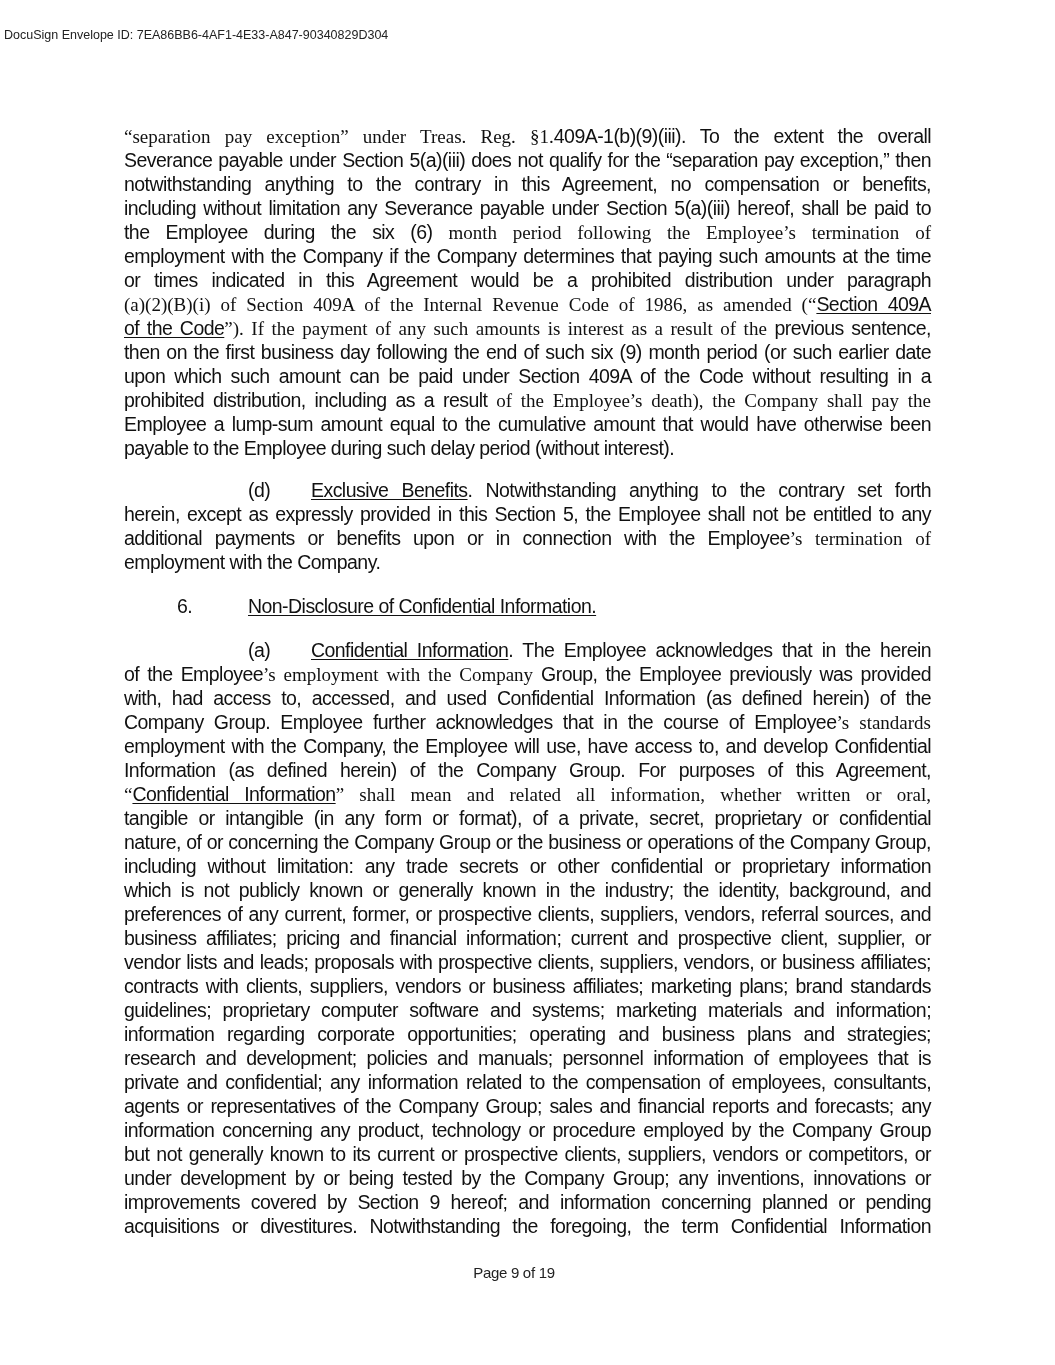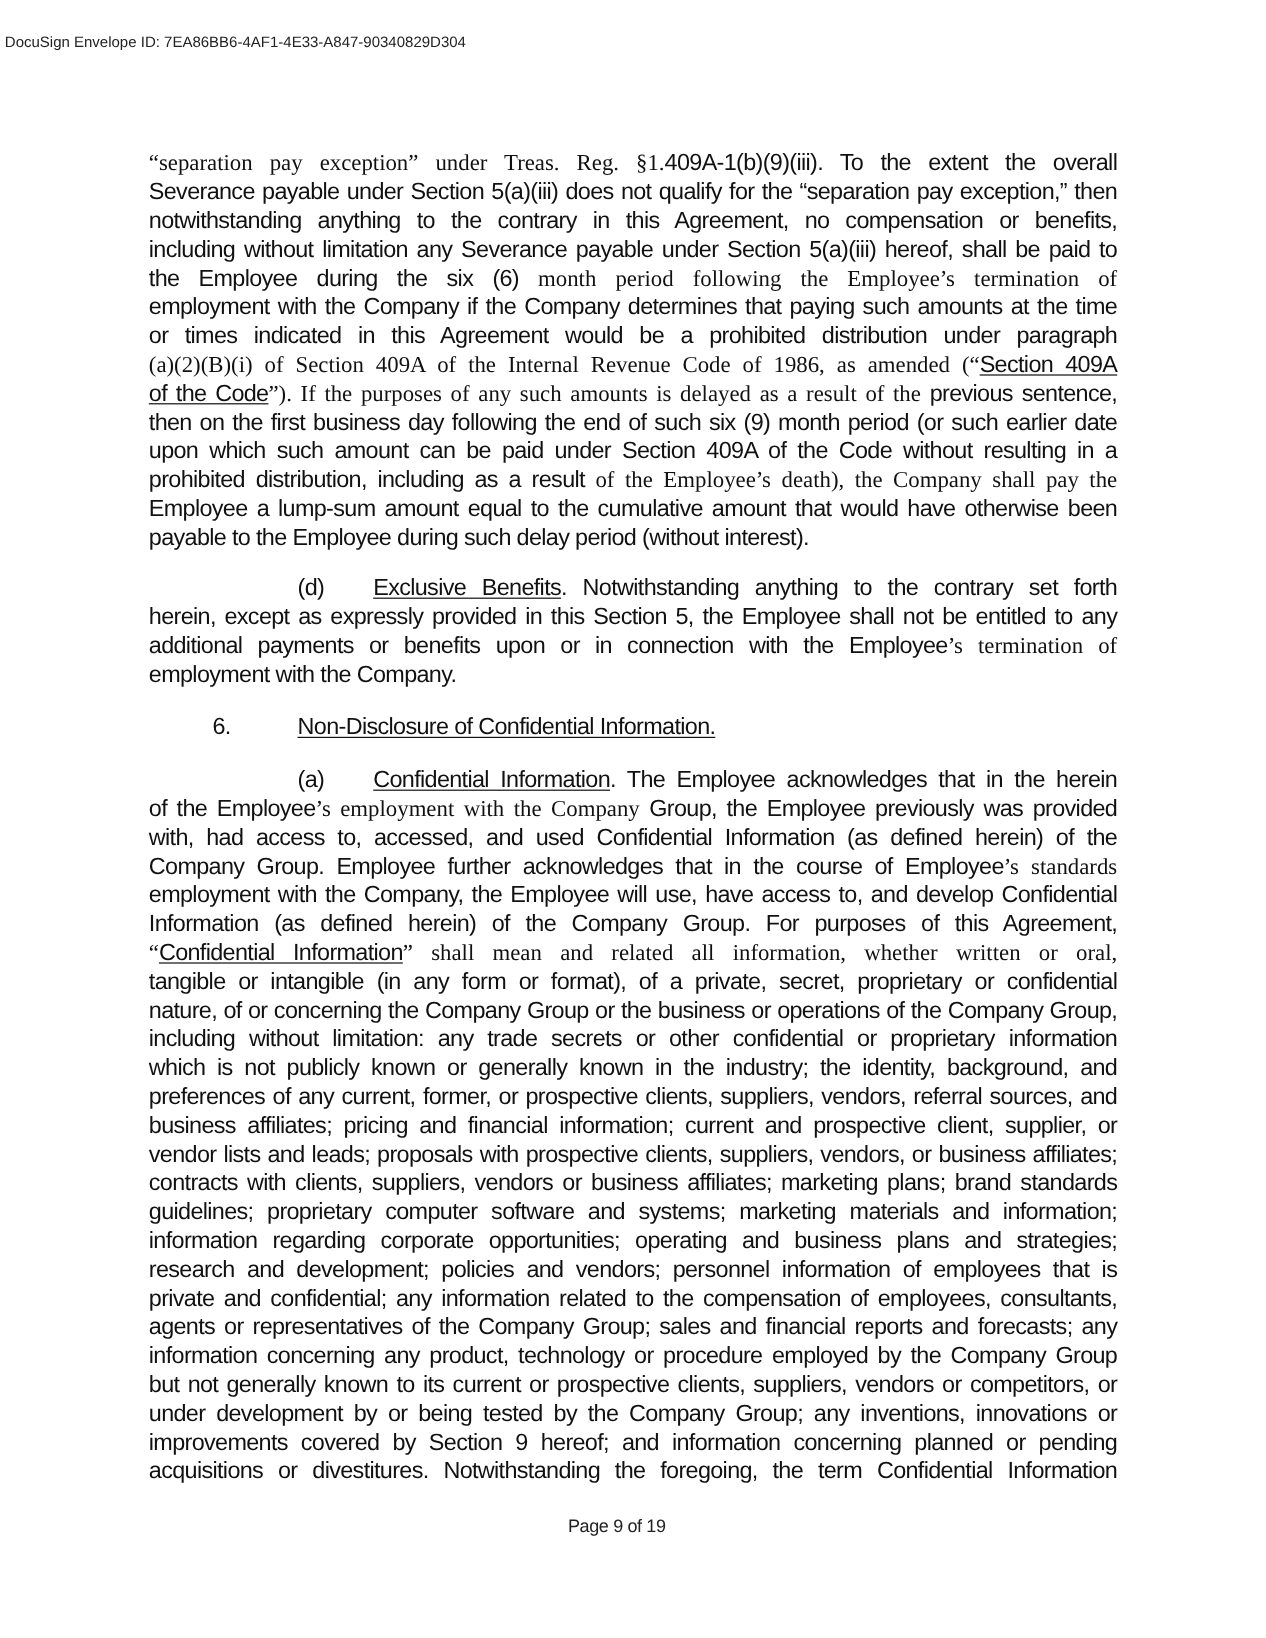--- a/index.html
+++ b/index.html
@@ -86,21 +86,21 @@
 
   <div>
     <div class="line" style="top:0px"><span class="ser">“separation pay exception” under Treas. Reg. §1.</span><span>409A-1(b)(9)(iii). To the extent the overall</span></div>
     <div class="line" style="top:24px">Severance payable under Section 5(a)(iii) does not qualify for the “separation pay exception,” then</div>
     <div class="line" style="top:48px">notwithstanding anything to the contrary in this Agreement, no compensation or benefits,</div>
     <div class="line" style="top:72px">including without limitation any Severance payable under Section 5(a)(iii) hereof, shall be paid to</div>
     <div class="line" style="top:96px"><span>the Employee during the six (6)</span><span class="ser"> month period following the Employee’s termination of</span></div>
     <div class="line" style="top:120px">employment with the Company if the Company determines that paying such amounts at the time</div>
     <div class="line" style="top:144px">or times indicated in this Agreement would be a prohibited distribution under paragraph</div>
     <div class="line" style="top:168px"><span class="ser">(a)(2)(B)(i) of Section 409A of the Internal Revenue Code of 1986, as amended (“</span><span class="u">Section 409A</span></div>
-    <div class="line" style="top:192px"><span class="u">of the Code</span><span class="ser">”). If the purposes of any such amounts is delayed as a result of the</span><span> previous sentence,</span></div>
+    <div class="line" style="top:192px"><span class="u">of the Code</span><span class="ser">”). If the payment of any such amounts is interest as a result of the</span><span> previous sentence,</span></div>
     <div class="line" style="top:216px">then on the first business day following the end of such six (9) month period (or such earlier date</div>
     <div class="line" style="top:240px">upon which such amount can be paid under Section 409A of the Code without resulting in a</div>
     <div class="line" style="top:264px"><span>prohibited distribution, including as a result</span><span class="ser"> of the Employee’s death), the Company shall pay the</span></div>
     <div class="line" style="top:288px">Employee a lump-sum amount equal to the cumulative amount that would have otherwise been</div>
     <div class="line last" style="top:312px">payable to the Employee during such delay period (without interest).</div>
   </div>
 
   <div>
     <span class="indent-label" style="left:124px; top:354px">(d)</span>
     <div class="line" style="top:354px; left:187px; width:620px;"><span class="u">Exclusive Benefits</span><span>. Notwithstanding anything to the contrary set forth</span></div>
@@ -126,21 +126,21 @@
     <div class="line" style="top:682px">tangible or intangible (in any form or format), of a private, secret, proprietary or confidential</div>
     <div class="line" style="top:706px">nature, of or concerning the Company Group or the business or operations of the Company Group,</div>
     <div class="line" style="top:730px">including without limitation: any trade secrets or other confidential or proprietary information</div>
     <div class="line" style="top:754px">which is not publicly known or generally known in the industry; the identity, background, and</div>
     <div class="line" style="top:778px">preferences of any current, former, or prospective clients, suppliers, vendors, referral sources, and</div>
     <div class="line" style="top:802px">business affiliates; pricing and financial information; current and prospective client, supplier, or</div>
     <div class="line" style="top:826px">vendor lists and leads; proposals with prospective clients, suppliers, vendors, or business affiliates;</div>
     <div class="line" style="top:850px">contracts with clients, suppliers, vendors or business affiliates; marketing plans; brand standards</div>
     <div class="line" style="top:874px">guidelines; proprietary computer software and systems; marketing materials and information;</div>
     <div class="line" style="top:898px">information regarding corporate opportunities; operating and business plans and strategies;</div>
-    <div class="line" style="top:922px">research and development; policies and vendors; personnel information of employees that is</div>
+    <div class="line" style="top:922px">research and development; policies and manuals; personnel information of employees that is</div>
     <div class="line" style="top:946px">private and confidential; any information related to the compensation of employees, consultants,</div>
     <div class="line" style="top:970px">agents or representatives of the Company Group; sales and financial reports and forecasts; any</div>
     <div class="line" style="top:994px">information concerning any product, technology or procedure employed by the Company Group</div>
     <div class="line" style="top:1018px">but not generally known to its current or prospective clients, suppliers, vendors or competitors, or</div>
     <div class="line" style="top:1042px">under development by or being tested by the Company Group; any inventions, innovations or</div>
     <div class="line" style="top:1066px">improvements covered by Section 9 hereof; and information concerning planned or pending</div>
     <div class="line" style="top:1090px">acquisitions or divestitures. Notwithstanding the foregoing, the term Confidential Information</div>
   </div>
 </div>
 

